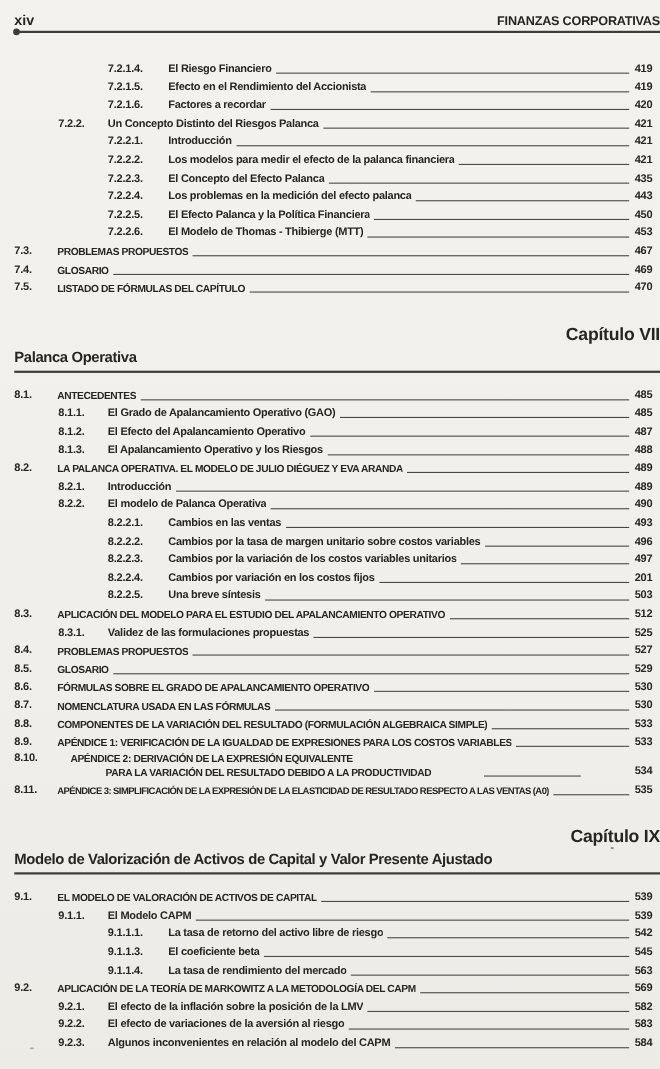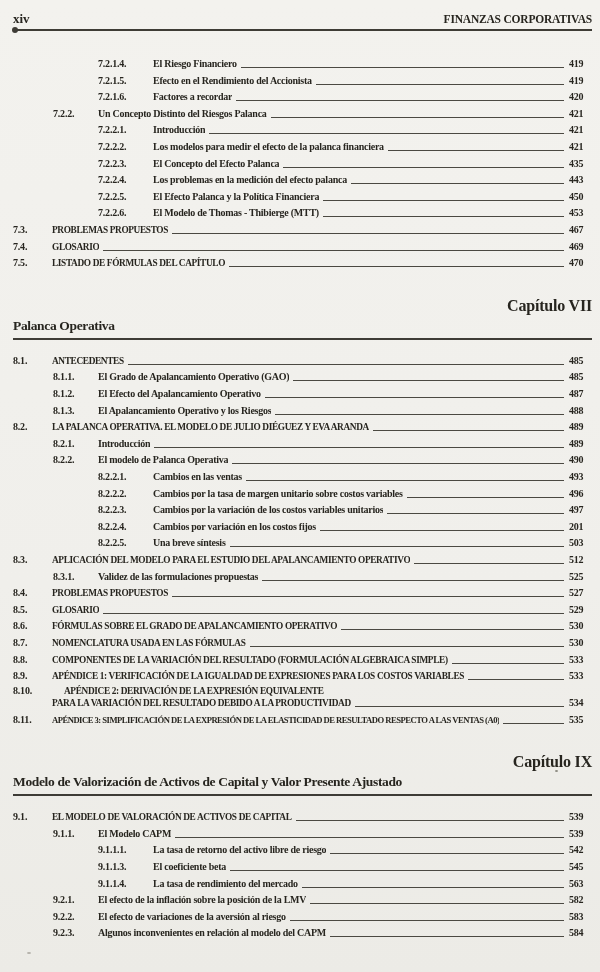--- a/index.html
+++ b/index.html
@@ -8,21 +8,21 @@
     --rule:#3e3c36;
     --leader:#4b4942;
   }
   html,body{margin:0;padding:0;}
   body{
     width:600px;height:972px;overflow:hidden;
     background:linear-gradient(180deg,#f3f2ee 0%,#f0efeb 60%,#ecebe6 100%);
     color:var(--ink);
     font-family:"Liberation Sans", sans-serif;
   }
-  .page{box-sizing:border-box;height:100%;padding:11px 8px 0 13px;position:relative;font-family:Liberation Serif, serif;}
+  .page{box-sizing:border-box;height:100%;padding:11px 0 0 13px;position:relative;}
 
   
   .hdr{display:flex;justify-content:space-between;align-items:baseline;}
   .folio{font-weight:bold;font-size:13px;}
   .running{font-weight:bold;font-size:11.5px;letter-spacing:-0.2px;}
   .hdr-rule{position:relative;margin-top:2px;height:2px;background:var(--rule);}
   .hdr-rule .dot{position:absolute;left:-1px;top:-2px;width:6px;height:6px;border-radius:50%;background:var(--rule);}
 
   
   .chapter-block{margin-top:26px;}
@@ -39,21 +39,21 @@
   .l1 .num{width:39px;}
   .l2{padding-left:40px;} .l2 .num{width:45px;}
   .l3{padding-left:85px;} .l3 .num{width:55px;}
   .label{flex:0 1 auto;font-size:10px;letter-spacing:-0.25px;overflow:hidden;}
   .l1 .label{font-size:9.3px;letter-spacing:-0.35px;}
   .row.xtight .label{font-size:8.6px;letter-spacing:-0.5px;}
   .leader{flex:1 1 6px;min-width:4px;height:0;align-self:flex-end;
     border-bottom:1.4px solid var(--leader);margin:0 5px 2.5px 4px;}
   .pagenum{flex:none;width:23px;font-size:10px;letter-spacing:-0.2px;}
   .row.pre-cont{height:14.5px;gap:12px;}
-  .row.cont{height:12.5px;}
+  .row.cont{height:12.5px;gap:44px;}
 
   
   .speckle{position:absolute;background:#8d8b82;border-radius:50%;}
 </style>
 </head>
 <body>
 
 <div class="page">
 
   <header class="hdr">
@@ -356,20 +356,26 @@
     <span class="pagenum">545</span>
   </div>
 
   <div class="row l3">
     <span class="num">9.1.1.4.</span>
     <span class="label">La tasa de rendimiento del mercado</span>
     <span class="leader"></span>
     <span class="pagenum">563</span>
   </div>
 
+  <div class="row l1">
+    <span class="num">9.2.</span>
+    <span class="label">APLICACIÓN DE LA TEORÍA DE MARKOWITZ A LA METODOLOGÍA DEL CAPM</span>
+    <span class="leader"></span>
+    <span class="pagenum">569</span>
+  </div>
 
   <div class="row l2">
     <span class="num">9.2.1.</span>
     <span class="label">El efecto de la inflación sobre la posición de la LMV</span>
     <span class="leader"></span>
     <span class="pagenum">582</span>
   </div>
 
   <div class="row l2">
     <span class="num">9.2.2.</span>

